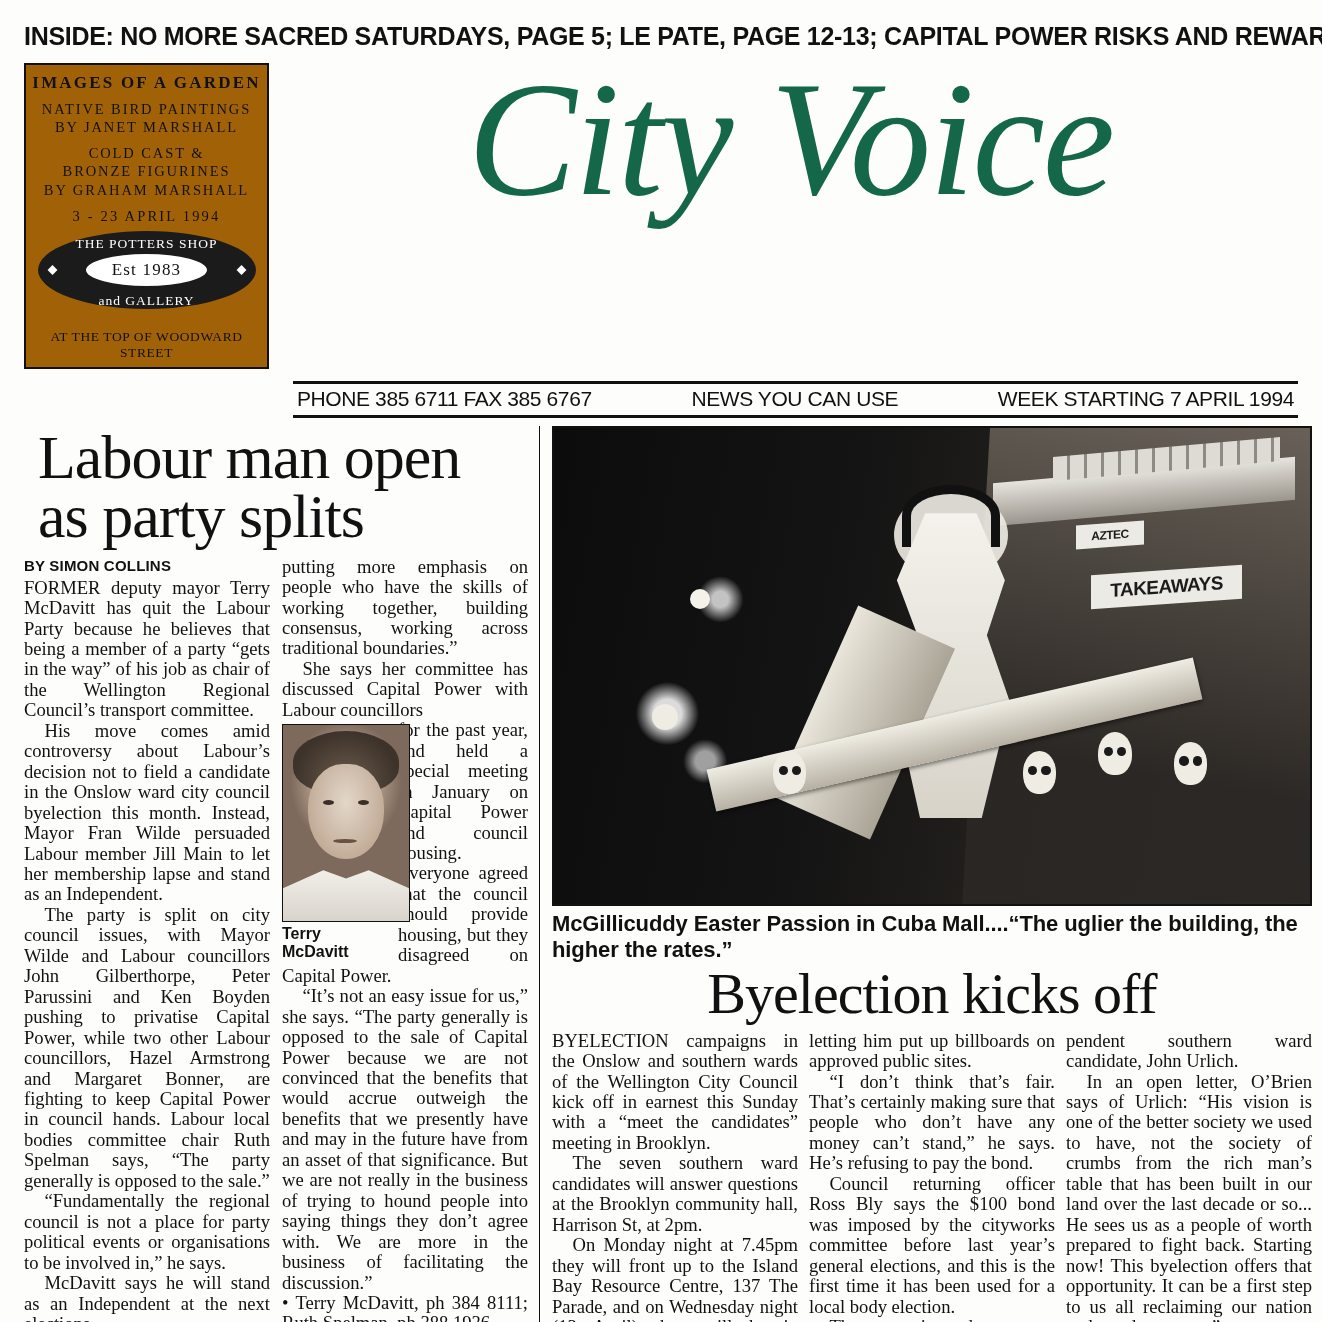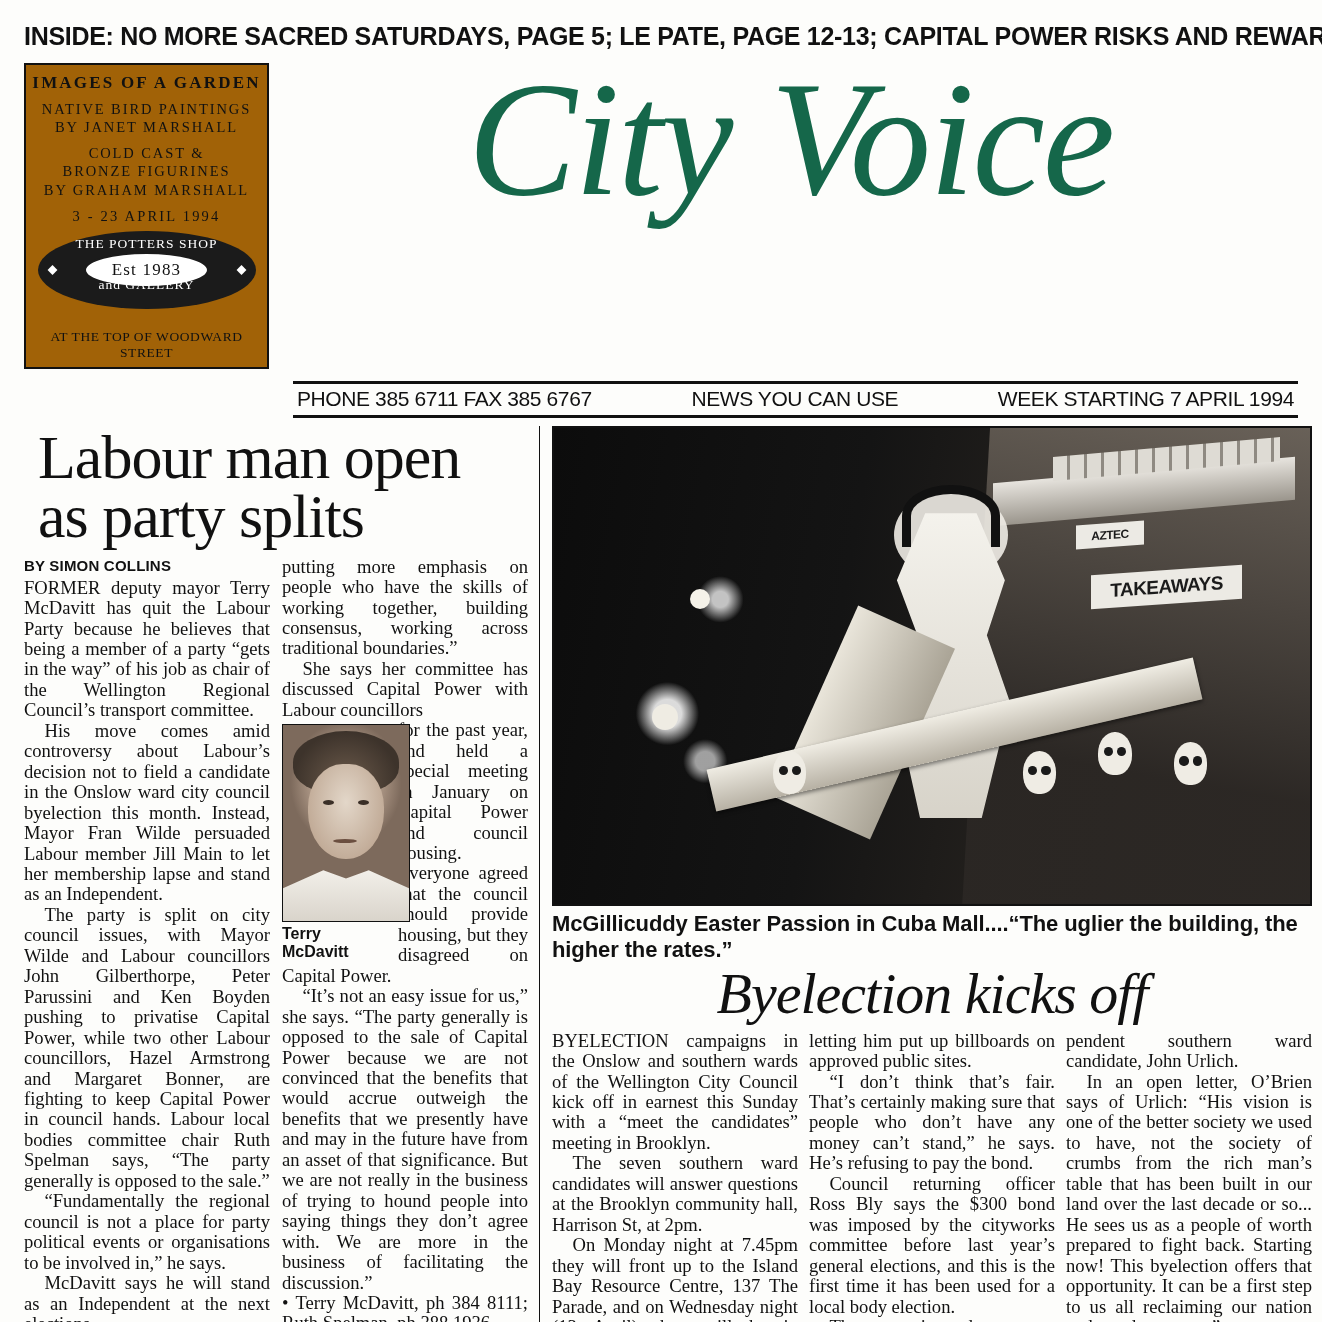--- a/index.html
+++ b/index.html
@@ -55,21 +55,21 @@
     display:flex; align-items:center; justify-content:center;
     font-size: 17px; letter-spacing: 1.2px; color:#111;
     font-family: "Liberation Serif", serif;
   }
   .logo-top, .logo-bot {
     position:absolute; left:0; right:0; text-align:center;
     color:#fff; font-size:13.5px; letter-spacing:1px;
     font-family:"Liberation Serif", serif;
   }
   .logo-top { top: 5px; }
-  .logo-bot { bottom: 16px; }
+  .logo-bot { bottom: 0; }
   .logo-dot { position:absolute; top:50%; width:7px;height:7px;background:#fff;
     transform: translateY(-50%) rotate(45deg); }
   .logo-dot.l { left: 11px; } .logo-dot.r { right: 11px; }
   .ad-foot { font-size: 13.5px; letter-spacing: 0.6px; margin-top: 20px; }
 
   .masthead {
     flex: 1 1 auto;
     text-align: center;
     padding-left: 14px;
   }
@@ -231,21 +231,21 @@
   .ph-skull::before { left:16%; } .ph-skull::after { right:16%; }
 
   .photo-cap {
     font-family:Liberation Sans, sans-serif;
     font-weight: bold; font-size: 22px; letter-spacing:-0.1px;
     margin: 5px 0 2px 0;
   }
 
   .head-sub {
     font-size: 58px; line-height: 1.0; letter-spacing:-1px;
-    margin: 2px 0 8px 0; text-align:center;font-style:italic;
+    margin: 2px 0 8px 0; text-align:center;
   }
 
   .cols3 { display:flex; gap: 11px; }
   .col3 { width: 246px; flex: 0 0 246px; }
   .col3 p { margin:0; font-size:18.6px; line-height:1.10; text-align:justify;
             text-indent:1.1em; hyphens:auto; -webkit-hyphens:auto; }
   .col3 p.noindent { text-indent:0; }
   .clip { overflow:hidden; }
 </style>
 </head>
@@ -359,21 +359,21 @@
         <div class="col3 clip" style="height:390px">
           <p class="noindent">BYELECTION campaigns in the Onslow and southern wards of the Wellington City Council kick off in earnest this Sunday with a “meet the candidates” meeting in Brooklyn.</p>
           <p>The seven southern ward candidates will answer questions at the Brooklyn community hall, Harrison St, at 2pm.</p>
           <p>On Monday night at 7.45pm they will front up to the Island Bay Resource Centre, 137 The Parade, and on Wednesday night (13 April) they will be in Berhampore for a 7pm meeting at St Cuthbert’s church hall, Luxford St.</p>
 
         </div>
 
         <div class="col3 clip" style="height:390px">
           <p class="noindent">letting him put up billboards on approved public sites.</p>
           <p>“I don’t think that’s fair. That’s certainly making sure that people who don’t have any money can’t stand,” he says. He’s refusing to pay the bond.</p>
-          <p>Council returning officer Ross Bly says the $300 bond was imposed by the cityworks committee before last year’s general elections, and this is the first time it has been used for a local body election.</p>
+          <p>Council returning officer Ross Bly says the $100 bond was imposed by the cityworks committee before last year’s general elections, and this is the first time it has been used for a local body election.</p>
           <p>The money is used to remove any election posters which are put up in non-permitted sites, or which are not removed by the candidate within two days after an election.</p>
 
         </div>
 
         <div class="col3 clip" style="height:390px">
           <p class="noindent">pendent southern ward candidate, John Urlich.</p>
           <p>In an open letter, O’Brien says of Urlich: “His vision is one of the better society we used to have, not the society of crumbs from the rich man’s table that has been built in our land over the last decade or so... He sees us as a people of worth prepared to fight back. Starting now! This byelection offers that opportunity. It can be a first step to us all reclaiming our nation and our democracy.”</p>
           <p>McGillicuddy Serious Party southern ward candidate John Morrison has come out for a system of ‘aesthetic value’ rating to replace rates based on capital value. “The uglier the building, the higher the rates,” he says.</p>
         </div>
       </div>

